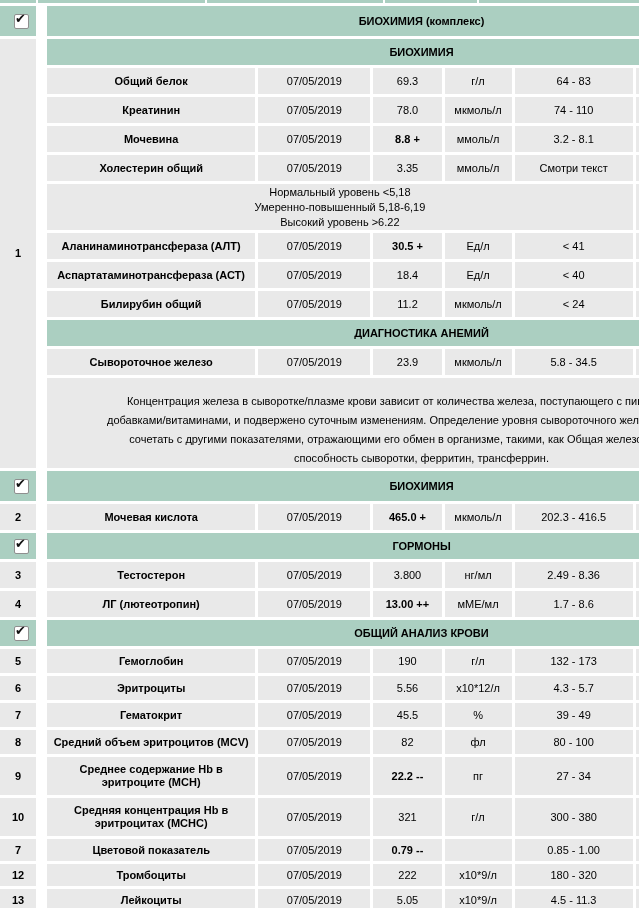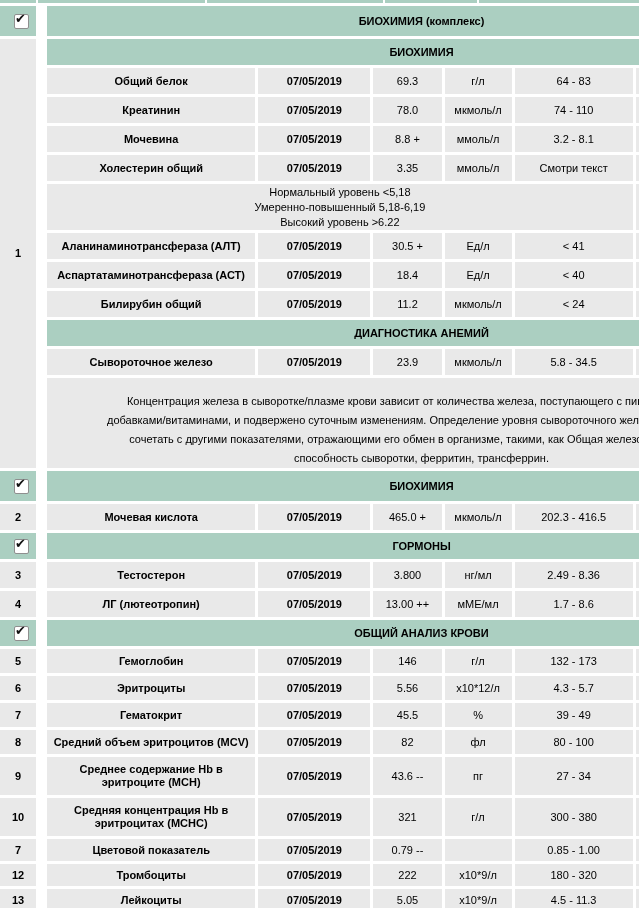--- a/index.html
+++ b/index.html
@@ -21,22 +21,22 @@
     text-align:center;vertical-align:middle;overflow:hidden;
     padding:0;line-height:13px;
   }
   td.cell{background:#e9e9e9;}
   td.hdr{background:#abcfc1;font-weight:bold;}
   td.numcell{background:#e9e9e9;font-weight:bold;}
   td.cbcell{background:#abcfc1;}
   td.sp{background:transparent;}
   td.name{font-weight:bold;margin-left:40px;}
   td.nw{white-space:nowrap;}
-  td.date{font-weight:bold;}
-  td.vb{font-weight:normal;}
+  td.date{font-weight:normal;}
+  td.vb{font-weight:bold;}
   td.note{overflow:visible;}
   .rh30{height:30px}.rh26{height:26px}.rh24{height:24px}
   .rh22{height:22px}.rh38{height:38px}.rh46{height:46px}.rh79{height:79px}
   .note-line{line-height:15px;}
   .iron-line{white-space:nowrap;line-height:19px;}
   td.iron-cell{padding-top:4px;vertical-align:top;overflow:visible;}
   
   .cbwrap{display:flex;justify-content:center;padding-left:7px;}
   .cb{
     width:13px;height:13px;background:#ffffff;border:1px solid #8f8f8f;
@@ -249,21 +249,21 @@
             </div>
       </td>
       <td class="sp"></td>
       <td class="hdr" colspan="6">ОБЩИЙ АНАЛИЗ КРОВИ</td>
     </tr>
     <tr class="rh24">
       <td class="numcell">5</td>
       <td class="sp"></td>
       <td class="cell name nw">Гемоглобин</td>
       <td class="cell date">07/05/2019</td>
-      <td class="cell">146</td>
+      <td class="cell">190</td>
       <td class="cell">г/л</td>
       <td class="cell">132 - 173</td>
       <td class="cell"></td>
     </tr>
     <tr class="rh24">
       <td class="numcell">6</td>
       <td class="sp"></td>
       <td class="cell name nw">Эритроциты</td>
       <td class="cell date">07/05/2019</td>
       <td class="cell">5.56</td>
@@ -289,21 +289,21 @@
       <td class="cell">82</td>
       <td class="cell">фл</td>
       <td class="cell">80 - 100</td>
       <td class="cell"></td>
     </tr>
     <tr class="rh38">
       <td class="numcell">9</td>
       <td class="sp"></td>
       <td class="cell name">Среднее содержание Hb в эритроците (MCH)</td>
       <td class="cell date">07/05/2019</td>
-      <td class="cell vb">43.6 --</td>
+      <td class="cell vb">22.2 --</td>
       <td class="cell">пг</td>
       <td class="cell">27 - 34</td>
       <td class="cell"></td>
     </tr>
     <tr class="rh38">
       <td class="numcell">10</td>
       <td class="sp"></td>
       <td class="cell name">Средняя концентрация Hb в эритроцитах (MCHC)</td>
       <td class="cell date">07/05/2019</td>
       <td class="cell">321</td>

